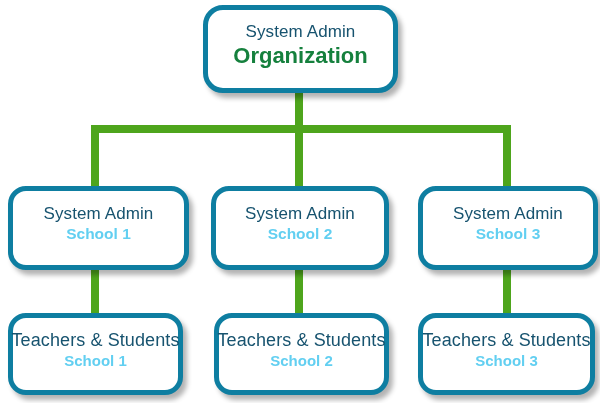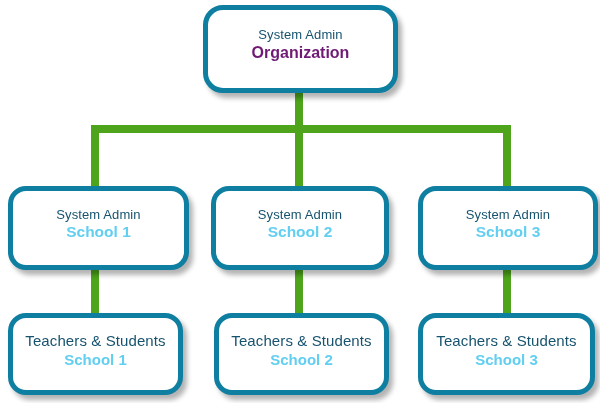--- a/index.html
+++ b/index.html
@@ -36,43 +36,43 @@
     border-radius: 18px;
     z-index: 2;
     display: flex;
     flex-direction: column;
     align-items: center;
     justify-content: center;
     box-shadow: 4px 5px 5px rgba(0,0,0,0.30);
   }
   .node .title {
     color: #17536F;
-    font-size: 13px;
+    font-size: 17px;
     line-height: 1.18;
     letter-spacing: 0.1px;
     white-space: nowrap;
   }
   .node .sub {
     font-size: 15.5px;
     line-height: 1.18;
     white-space: nowrap;
     margin-top: 1px;
   }
   .node.root .sub {
-    color: #701a75;
+    color: #15803d;
     font-weight: bold;
-    font-size: 16px;
+    font-size: 22px;
   }
   .node.branch .sub,
   .node.leaf .sub {
     color: #62CFF1;
     font-weight: bold;
   }
   .node.root  { border-radius: 20px; }
-  .node.leaf .title { font-size: 15px; }
+  .node.leaf .title { font-size: 18px; }
   .node.leaf .sub   { font-size: 15px; }
 
   .stack-inner {
     text-align: center;
     transform: translateY(-4px);
   }
 </style>
 </head>
 <body>
 

